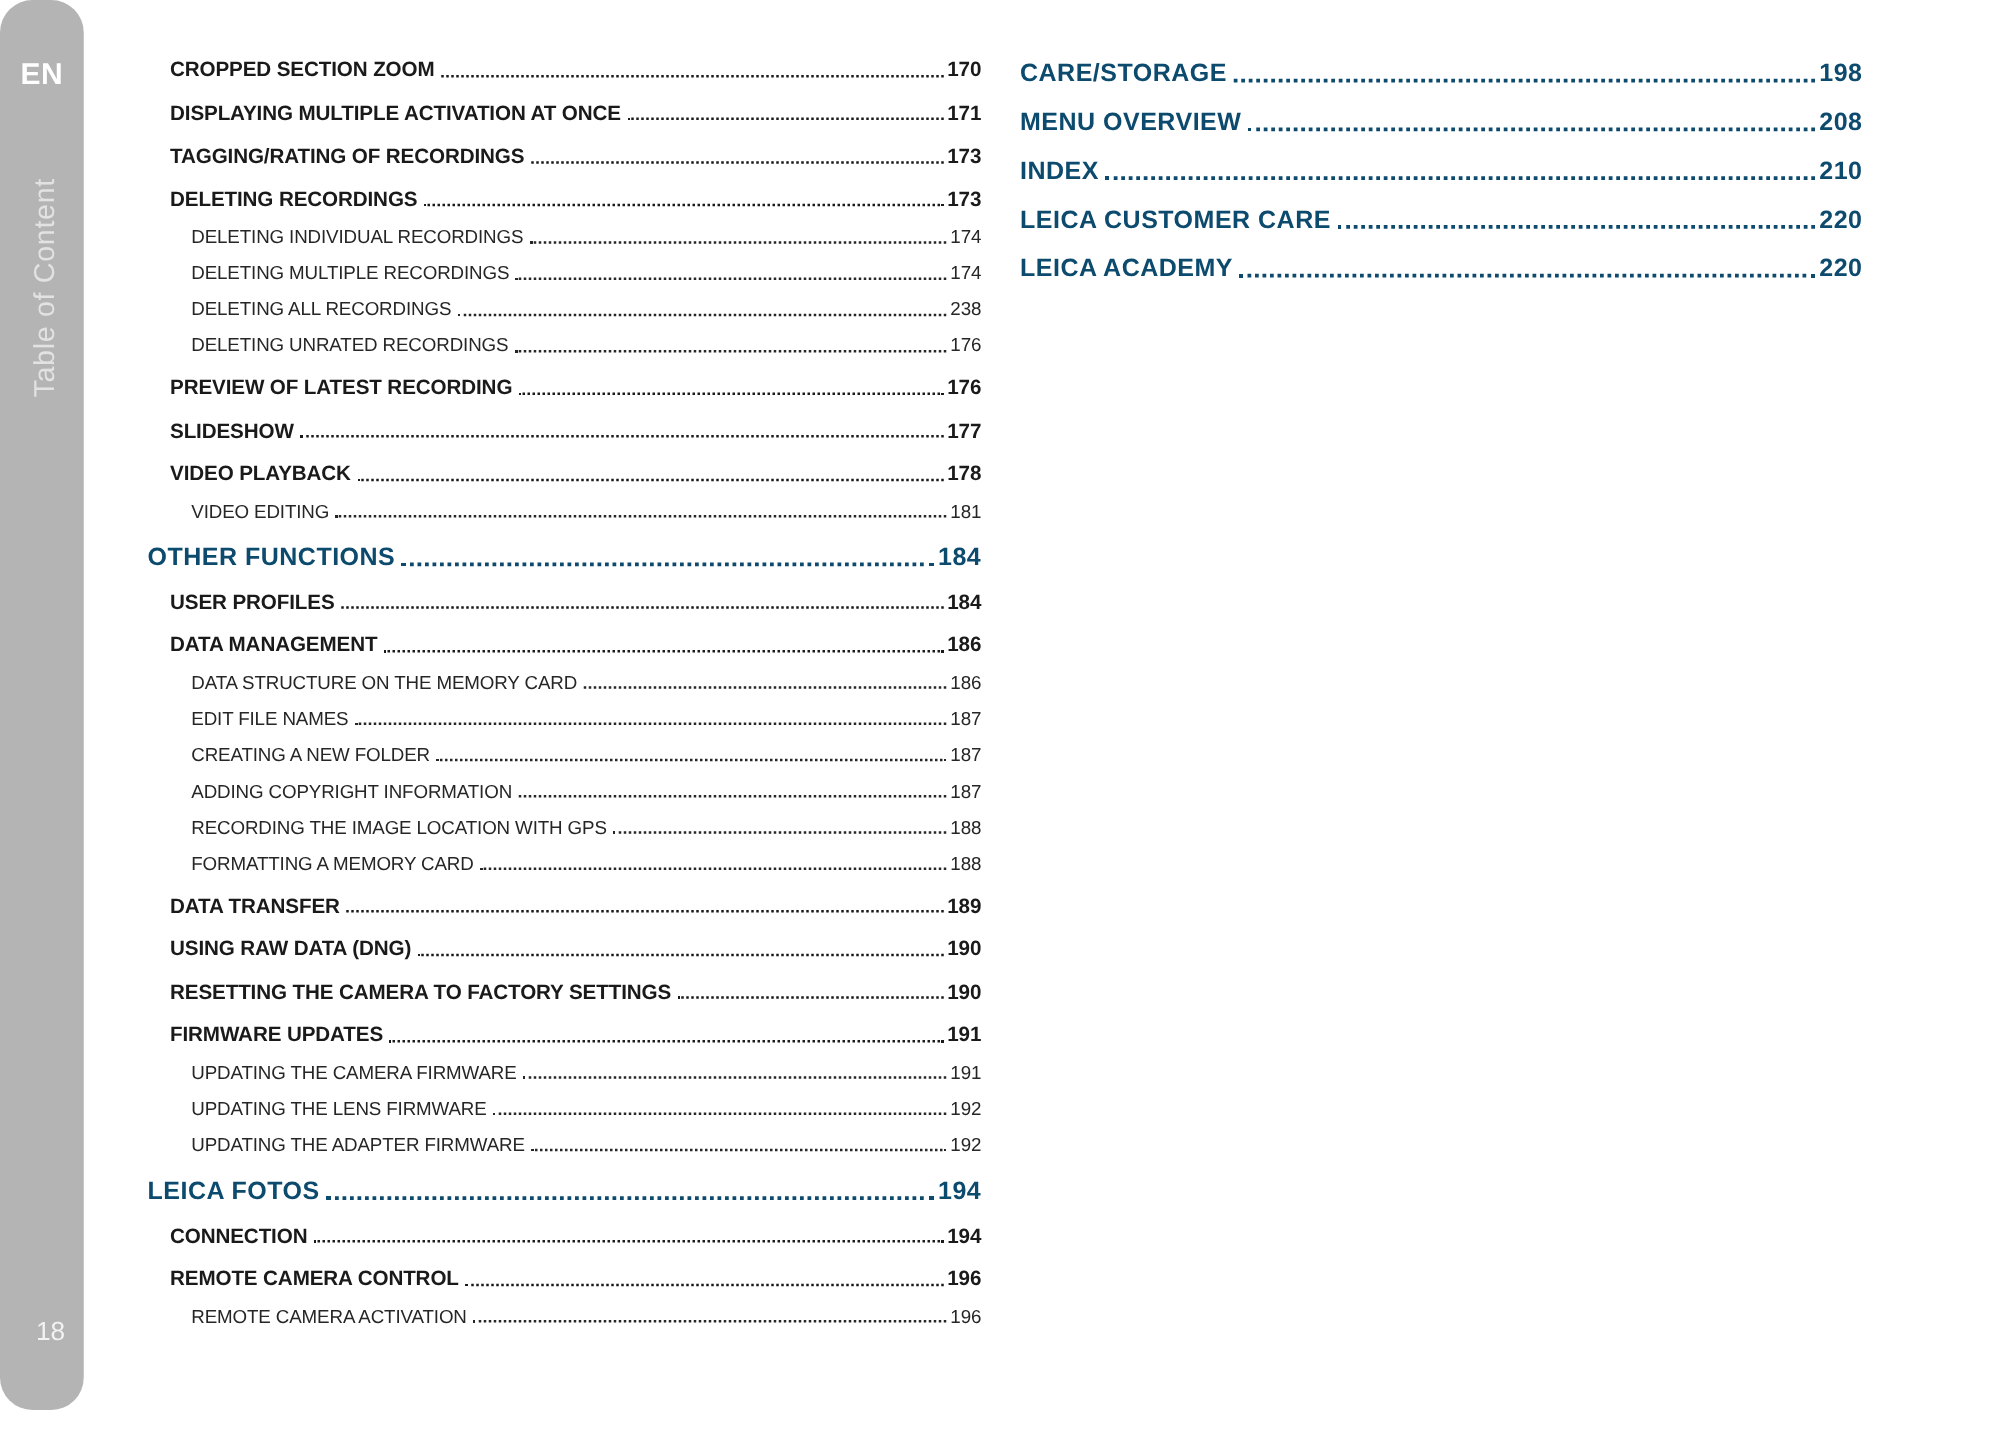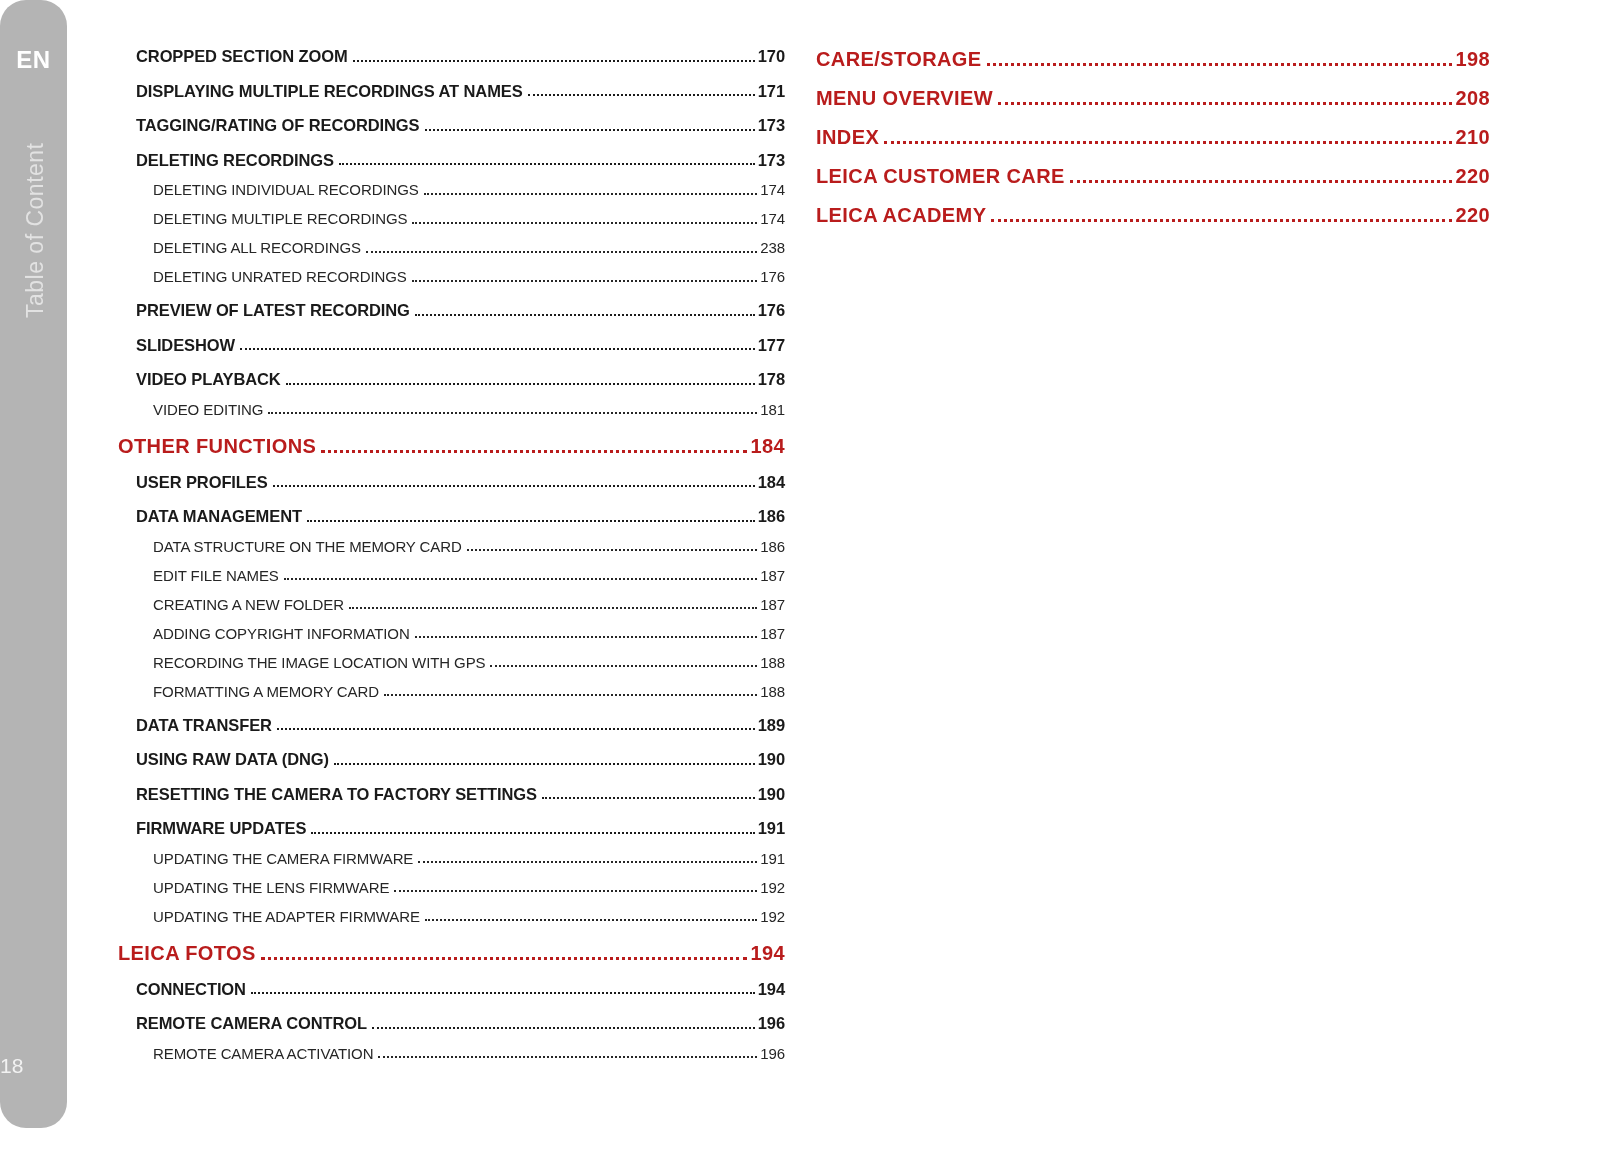--- a/index.html
+++ b/index.html
@@ -47,23 +47,23 @@
     transform-origin: 0 0;
     white-space: nowrap;
     color: #e2e2e2;
     font-size: 23px;
     font-weight: 400;
     letter-spacing: 0.5px;
     line-height: 1;
   }
   .page-number {
     position: absolute;
-    top: 1055px; left: 0;
+    top: 1055px; left: 16px;
     width: 49px;
-    text-align: left;
+    text-align: center;
     color: #f2f2f2;
     font-size: 21px;
     line-height: 1;
   }
 
   
   .toc-col {
     position: absolute;
     display: flex;
     flex-direction: column;
@@ -81,21 +81,21 @@
   .row .dots  {
     flex: 1;
     min-width: 12px;
     margin: 0 3px 3px 5px;
     border-bottom: 2.4px dotted currentColor;
   }
 
   
   .row.l1 {
     height: 39px;
-    color: #b91c1c;
+    color: #0c4a6e;
     font-size: 20px;
     font-weight: bold;
     letter-spacing: 0.4px;
   }
   .row.l1 .dots { border-bottom-width: 3px; margin-bottom: 3px; }
 
   
   .row.l2 {
     height: 34.5px;
     color: #1a1a1a;
@@ -131,21 +131,21 @@
   </div>
 
   <div class="toc-col left">
   <div class="row l2">
     <span class="label">CROPPED SECTION ZOOM</span>
     <span class="dots"></span>
     <span class="num">170</span>
   </div>
 
   <div class="row l2">
-    <span class="label">DISPLAYING MULTIPLE RECORDINGS AT NAMES</span>
+    <span class="label">DISPLAYING MULTIPLE ACTIVATION AT ONCE</span>
     <span class="dots"></span>
     <span class="num">171</span>
   </div>
 
   <div class="row l2">
     <span class="label">TAGGING/RATING OF RECORDINGS</span>
     <span class="dots"></span>
     <span class="num">173</span>
   </div>
 

